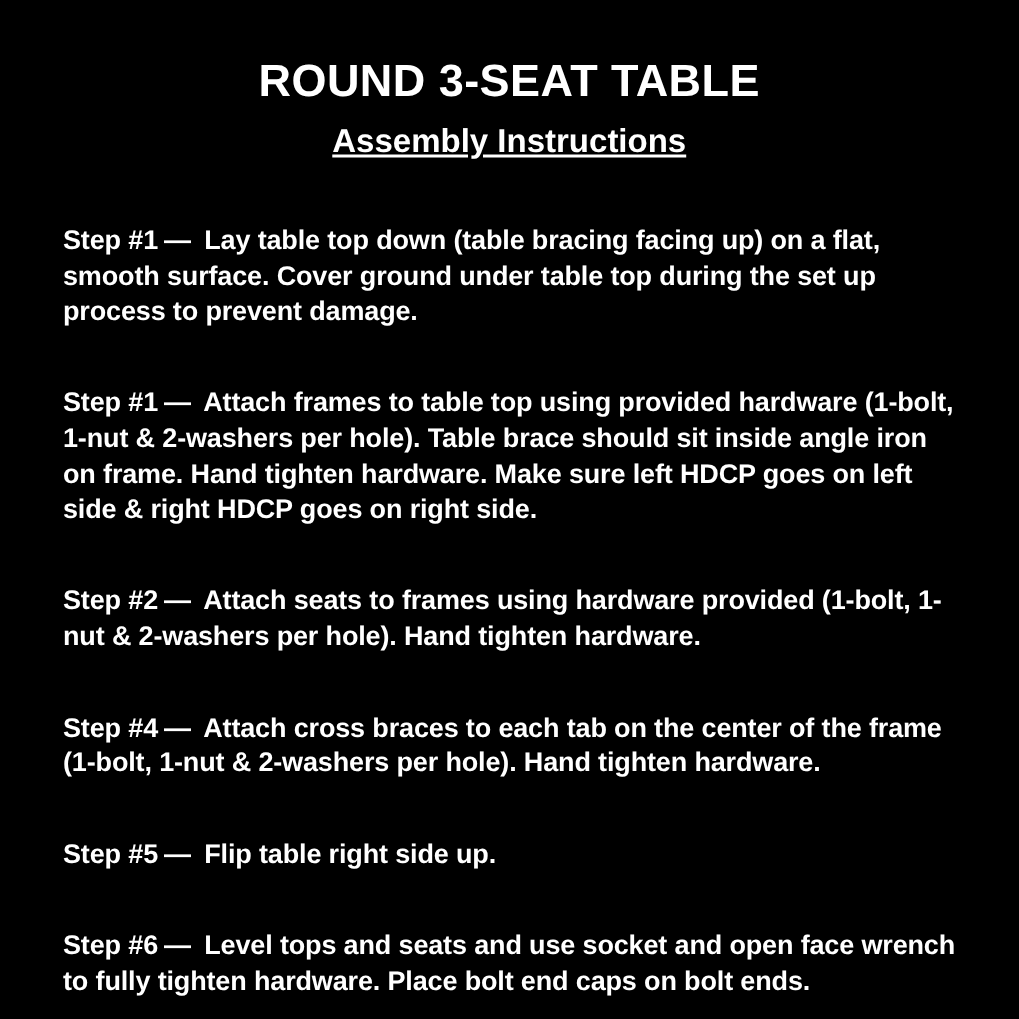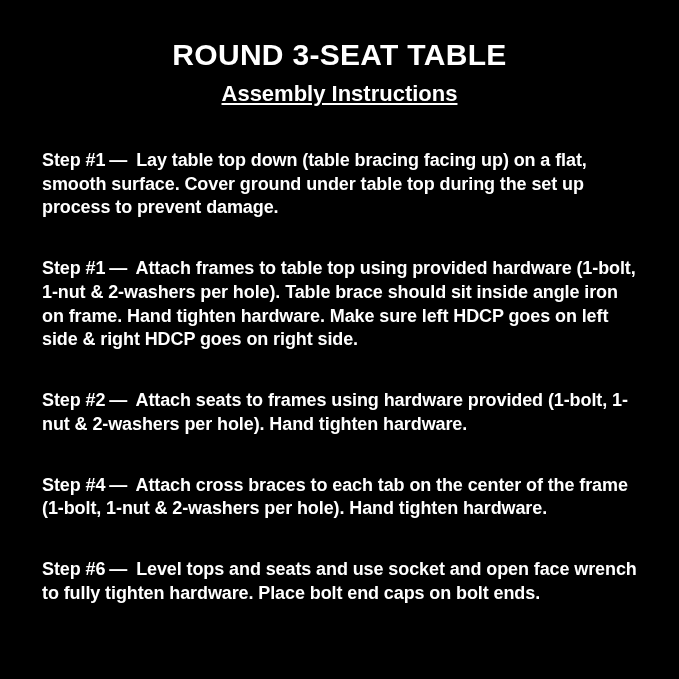--- a/index.html
+++ b/index.html
@@ -80,19 +80,22 @@
     </p>
 
     <p class="step">
       <span class="step-label">Step #2</span><span class="dash">—</span> <span>Attach seats to frames using hardware provided (1-bolt, 1-nut &amp; 2-washers per hole). Hand tighten hardware.</span>
     </p>
 
     <p class="step">
       <span class="step-label">Step #4</span><span class="dash">—</span> <span>Attach cross braces to each tab on the center of the frame (1-bolt, 1-nut &amp; 2-washers per hole). Hand tighten hardware.</span>
     </p>
 
+    <p class="step">
+      <span class="step-label">Step #5</span><span class="dash">—</span> <span>Flip table right side up.</span>
+    </p>
 
     <p class="step">
       <span class="step-label">Step #6</span><span class="dash">—</span> <span>Level tops and seats and use socket and open face wrench to fully tighten hardware. Place bolt end caps on bolt ends.</span>
     </p>
 
   </div>
 </div>
 
 </body></html>

